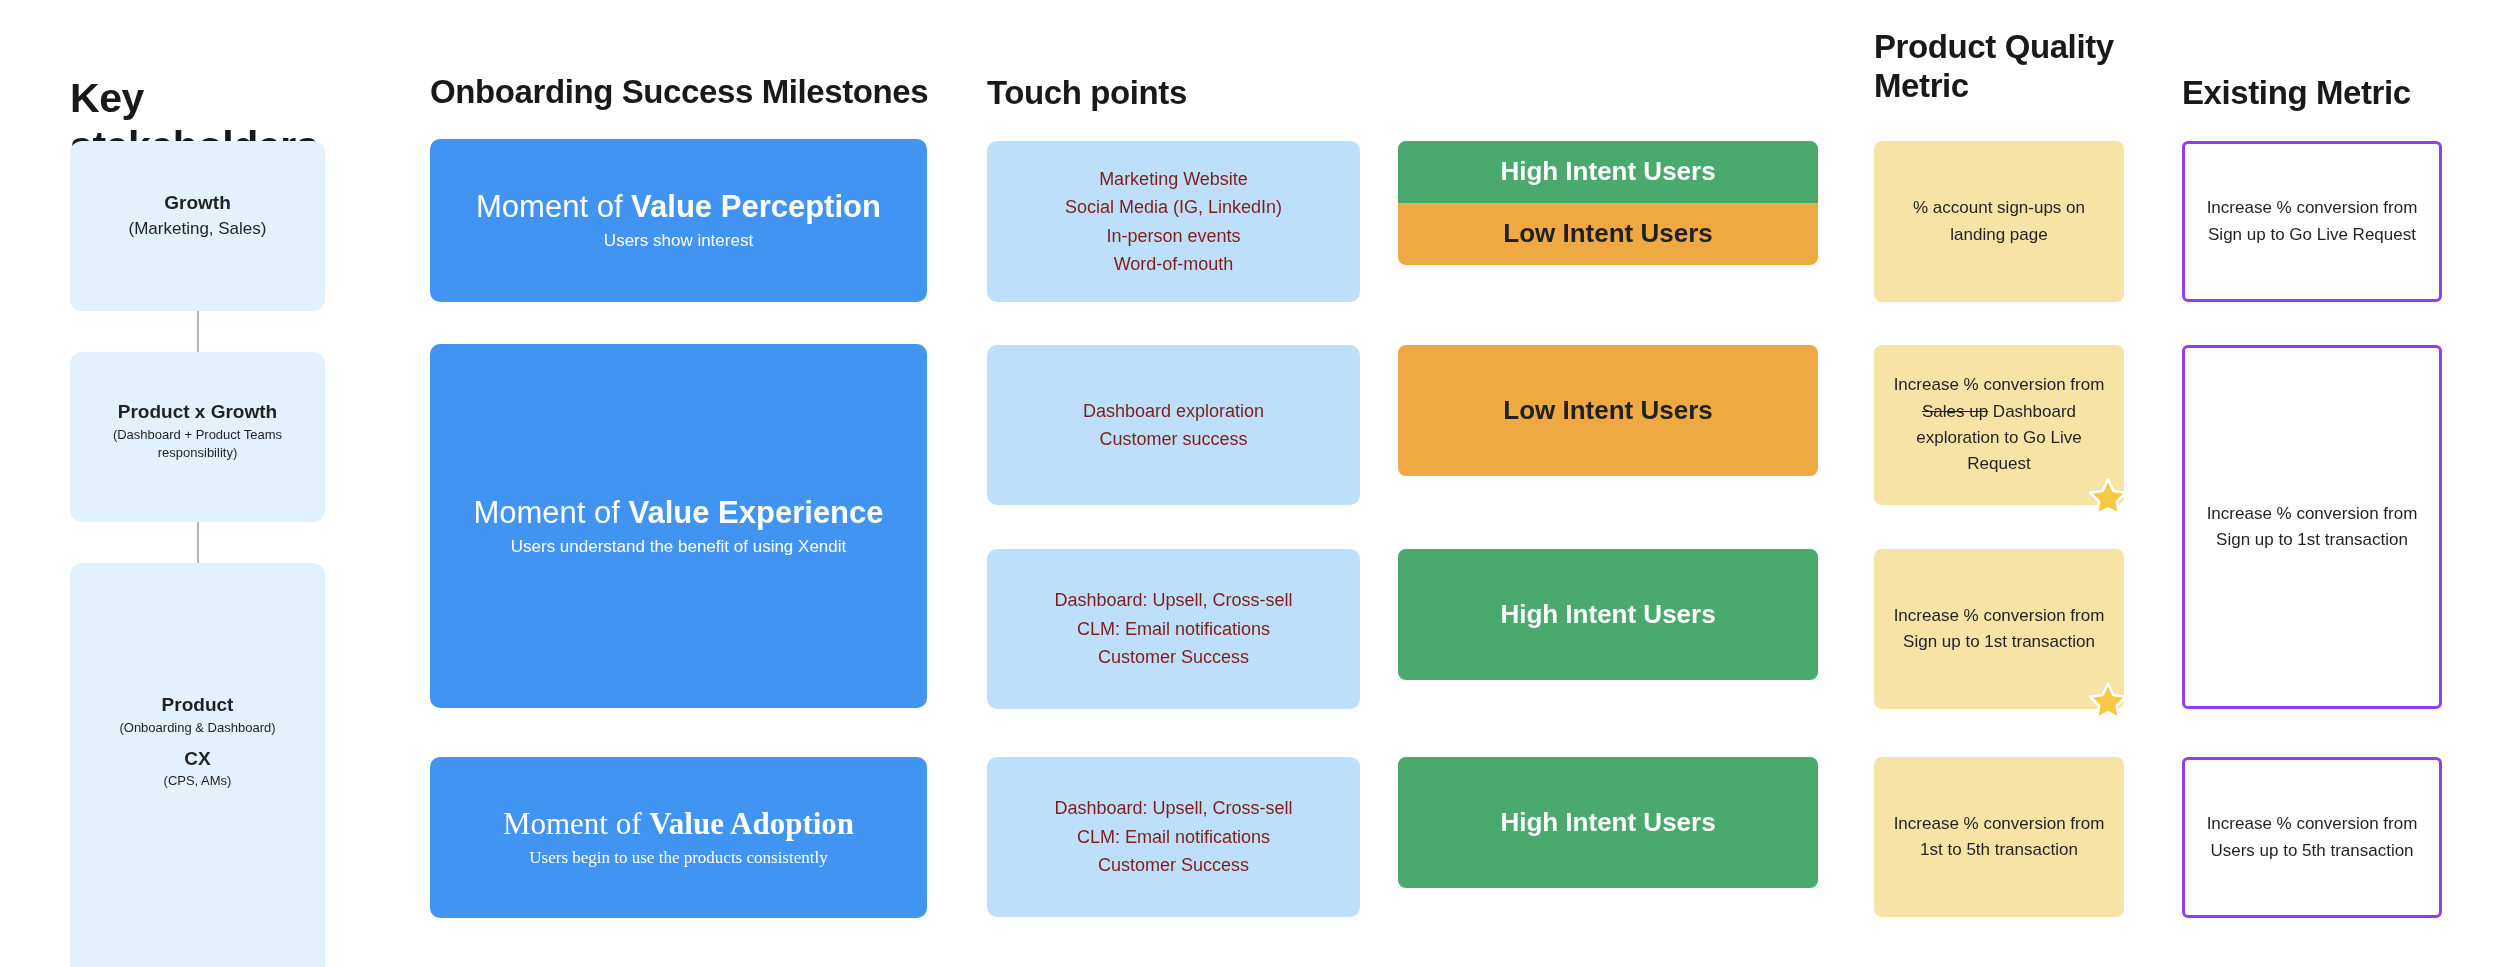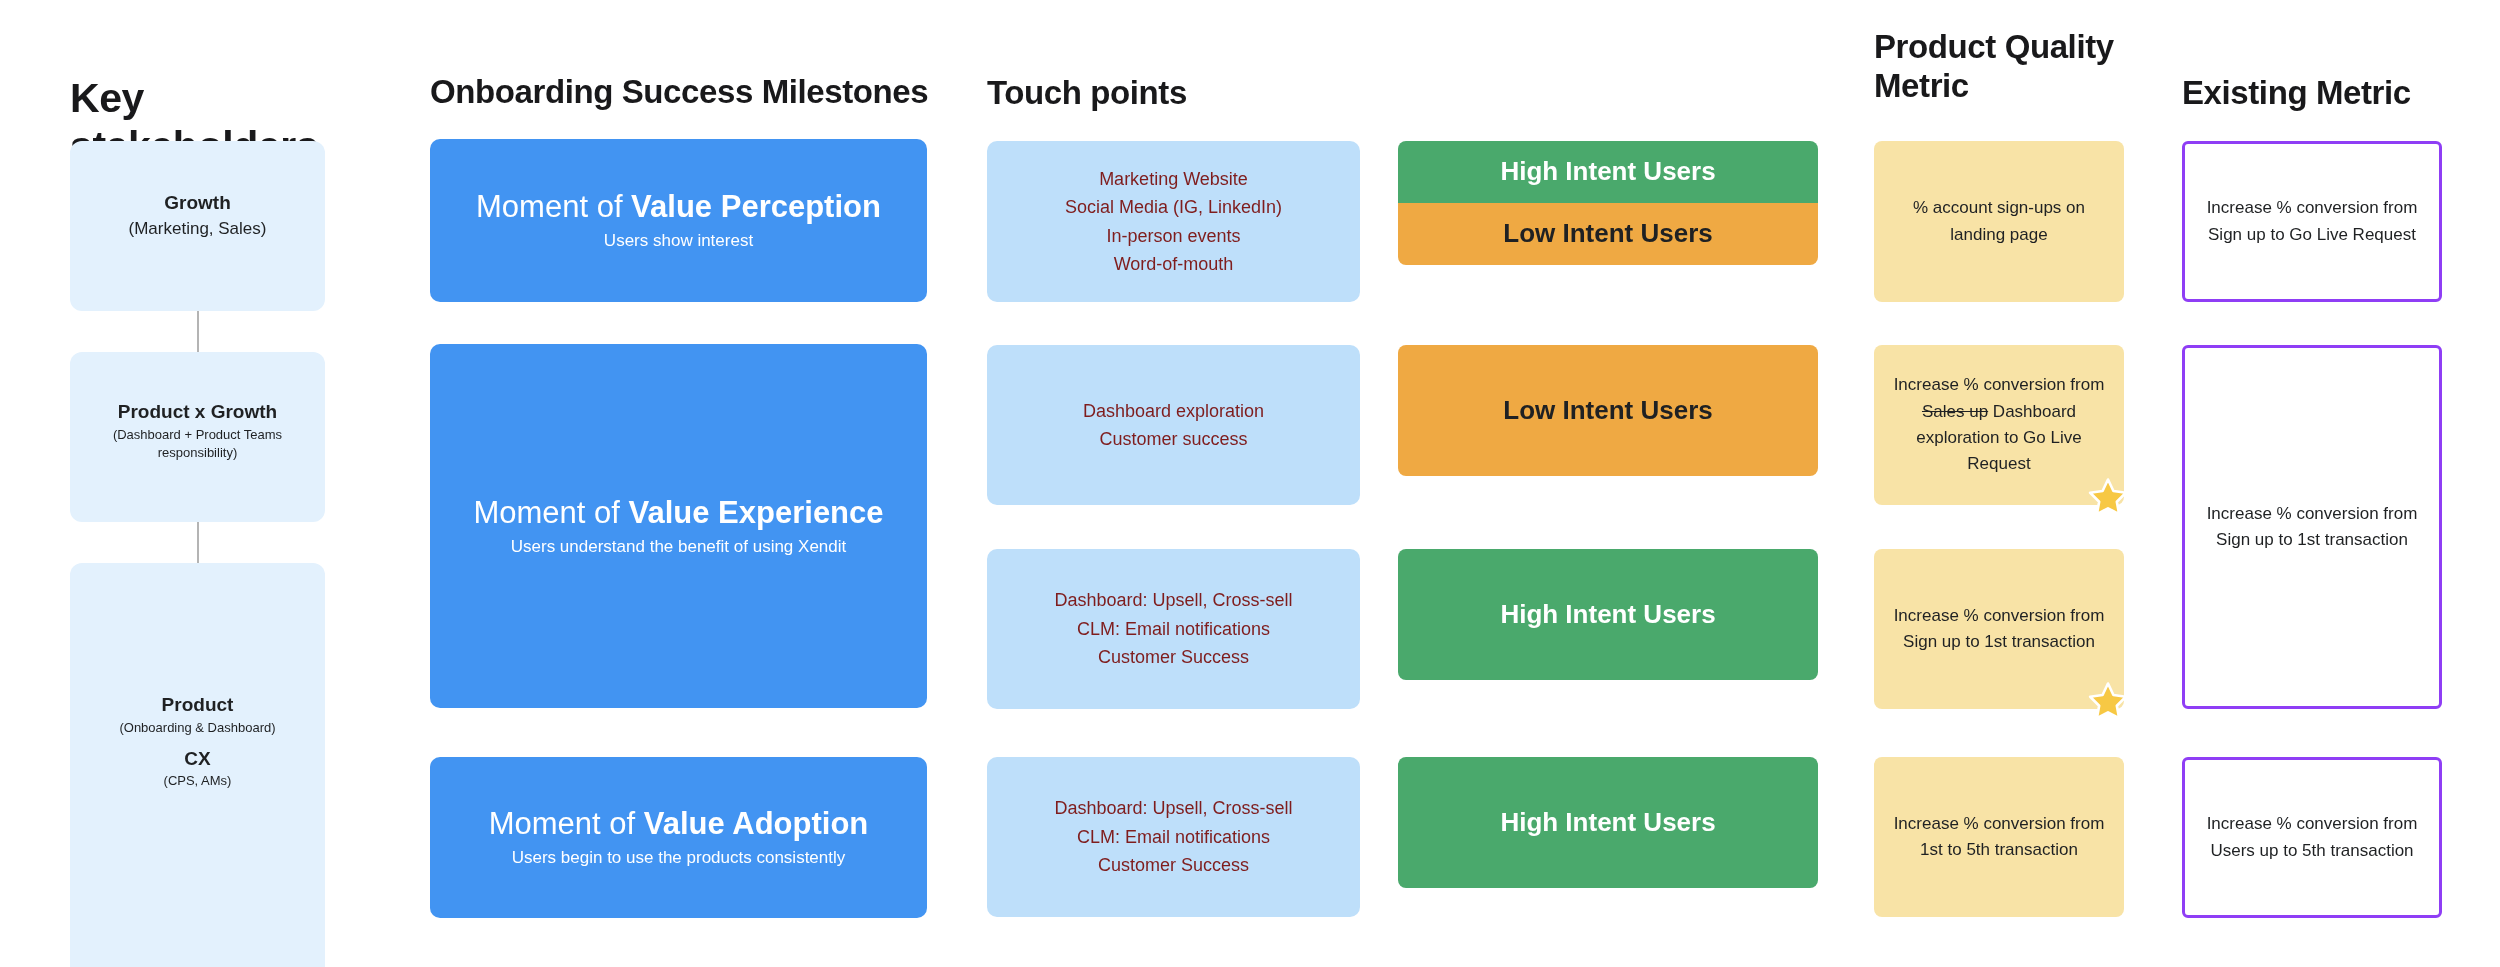--- a/index.html
+++ b/index.html
@@ -192,21 +192,21 @@
     <div class="m-sub">Users show interest</div>
   </div>
 
   <div class="card milestone" style="left:430px; top:344px; width:497px; height:364px;">
     <div class="m-head">
       <span>Moment of </span><b>Value Experience</b>
     </div>
     <div class="m-sub">Users understand the benefit of using Xendit</div>
   </div>
 
-  <div class="card milestone" style="left:430px; top:757px; width:497px; height:161px;">
+  <div class="card milestone" style="left:430px; top:757px; width:497px; height:161px;font-family:Liberation Serif, serif;">
     <div class="m-head">
       <span>Moment of </span><b>Value Adoption</b>
     </div>
     <div class="m-sub">Users begin to use the products consistently</div>
   </div>
 
   <div class="card touch" style="left:987px; top:141px; width:373px; height:161px;">
     <div>Marketing Website</div>
     <div>Social Media (IG, LinkedIn)</div>
     <div>In-person events</div>

